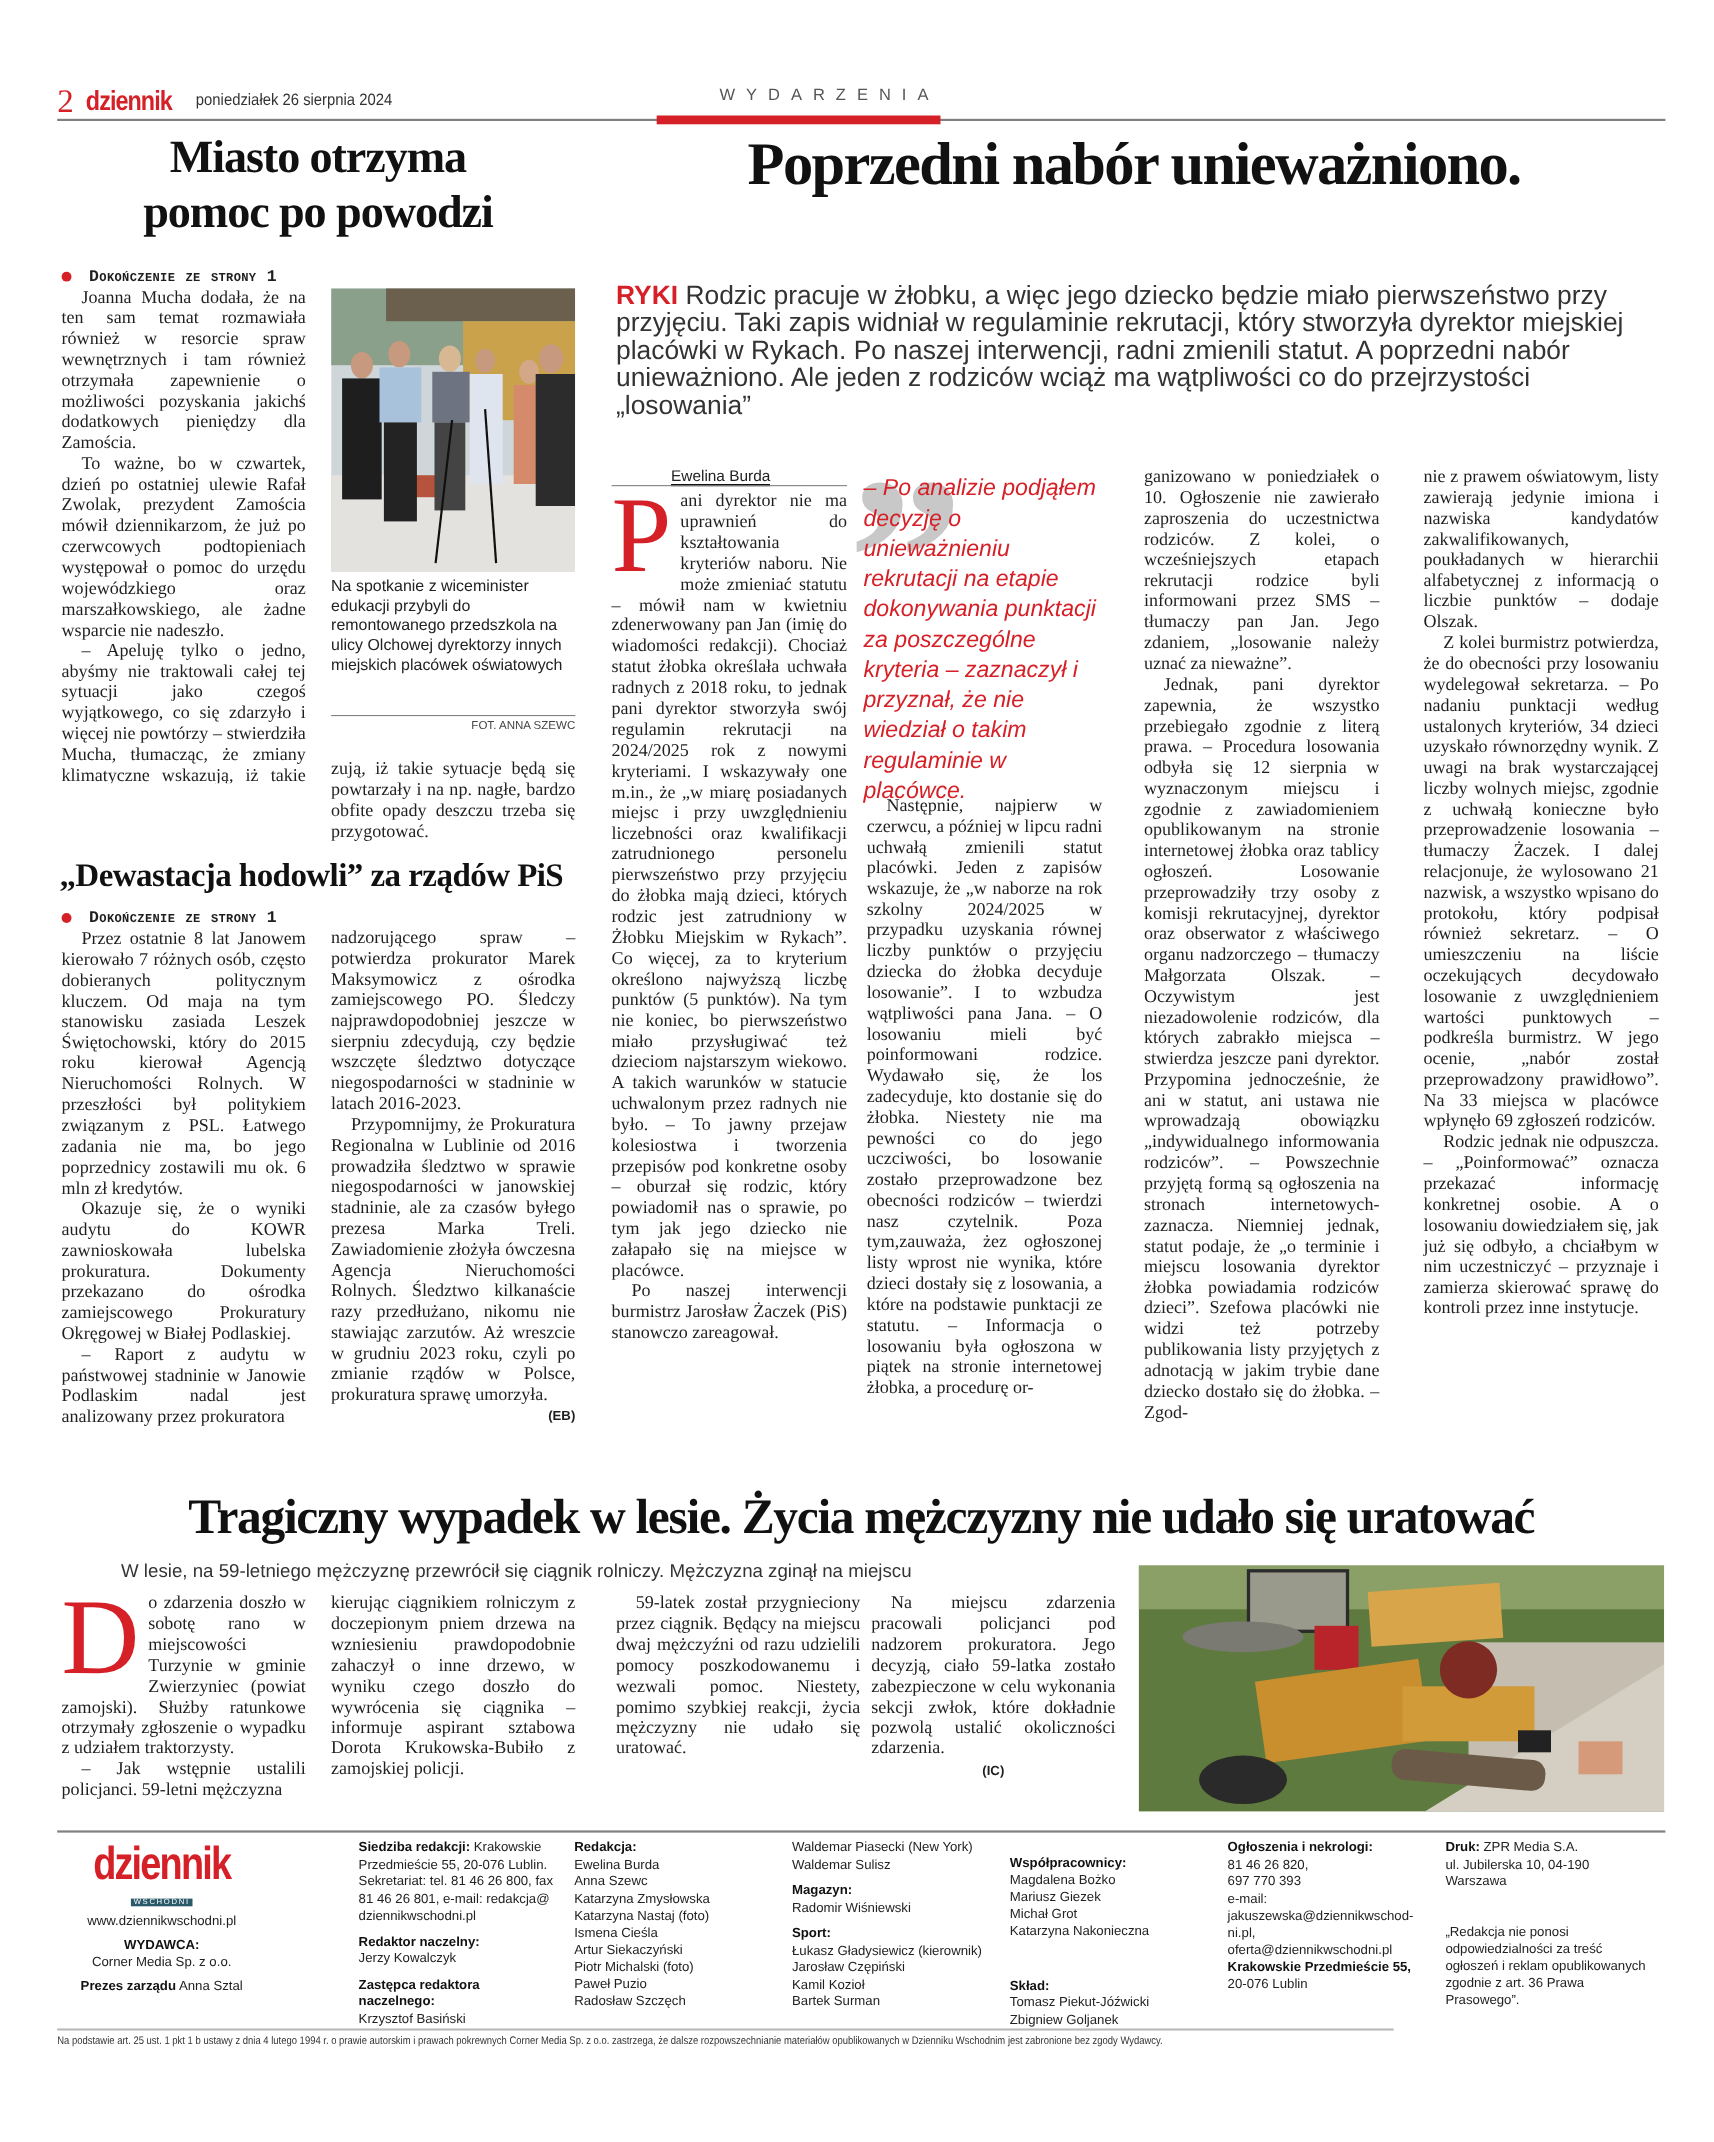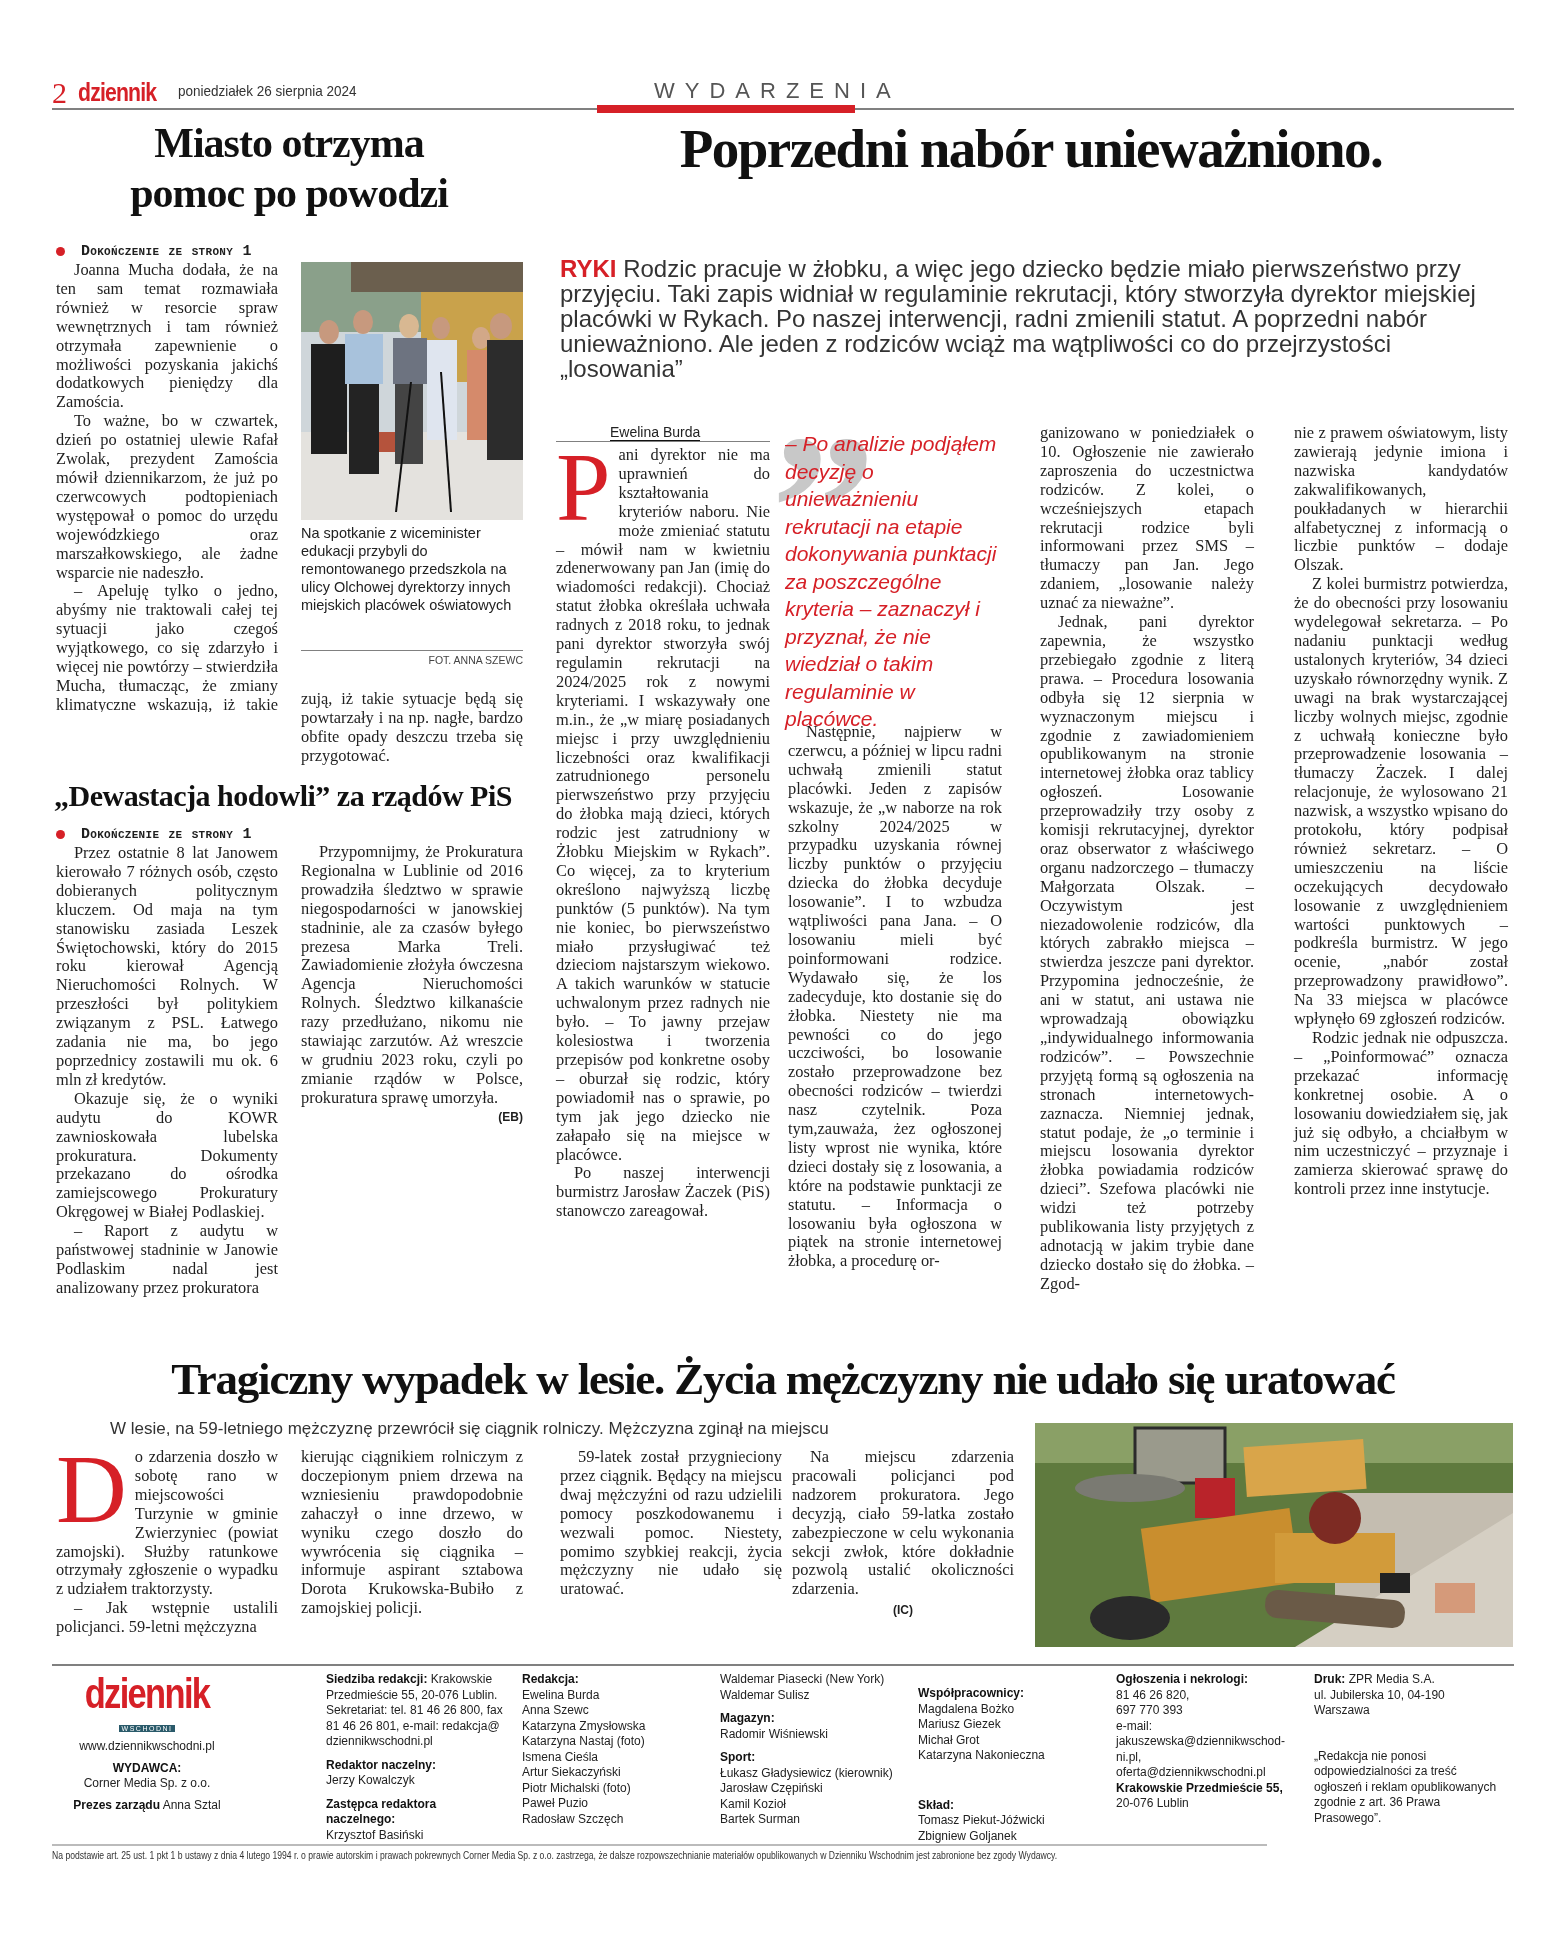--- a/index.html
+++ b/index.html
@@ -25,21 +25,21 @@
 </style>
 </head>
 <body>
 
 <div class="abs" style="left:52px; top:82px; width:1460px; height:30px;">
   <span class="abs serif red" style="left:0; top:-6px; font-size:30px;">2</span>
   <span class="abs sans red" style="left:26px; top:-4px; font-size:25px; font-weight:bold; letter-spacing:-1px; transform:scaleX(0.85); transform-origin:left;">
     <span>dziennik</span>
   </span>
   <span class="abs sans" style="left:126px; top:0; font-size:15px; color:#333; transform:scaleX(0.9); transform-origin:left;">poniedziałek 26 sierpnia 2024</span>
-  <span class="abs sans" style="left:602px; top:-4px; font-size:22px; letter-spacing:10px; color:#555; font-weight:300;">WYDARZENIA</span>
+  <span class="abs sans" style="left:602px; top:-4px; font-size:15px; letter-spacing:10px; color:#555; font-weight:300;">WYDARZENIA</span>
 </div>
 <div class="rule" style="left:52px; top:108px; width:1462px;"></div>
 <div class="abs" style="left:597px; top:105px; width:258px; height:8px; background:#d62027;"></div>
 
 <div class="abs headline" style="left:52px; top:118px; width:474px; text-align:center; font-size:42px; line-height:50px;">
   <div>Miasto otrzyma</div>
   <div>pomoc po powodzi</div>
 </div>
 
 <div class="abs" style="left:56px; top:243px; width:222px;">
@@ -95,20 +95,21 @@
       <span class="sc">Dokończenie ze strony 1</span>
     </div>
   <div class="body-text">
     <p>Przez ostatnie 8 lat Janowem kierowało 7 różnych osób, często dobieranych politycznym kluczem. Od maja na tym stanowisku zasiada Leszek Świętochowski, który do 2015 roku kierował Agencją Nieruchomości Rolnych. W przeszłości był politykiem związanym z PSL. Łatwego zadania nie ma, bo jego poprzednicy zostawili mu ok. 6 mln zł kredytów.</p>
     <p>Okazuje się, że o wyniki audytu do KOWR zawnioskowała lubelska prokuratura. Dokumenty przekazano do ośrodka zamiejscowego Prokuratury Okręgowej w Białej Podlaskiej.</p>
     <p>– Raport z audytu w państwowej stadninie w Janowie Podlaskim nadal jest analizowany przez prokuratora</p>
   </div>
 </div>
 <div class="abs" style="left:301px; top:843px; width:222px;">
   <div class="body-text">
+    <p class="noindent">nadzorującego spraw – potwierdza prokurator Marek Maksymowicz z ośrodka zamiejscowego PO. Śledczy najprawdopodobniej jeszcze w sierpniu zdecydują, czy będzie wszczęte śledztwo dotyczące niegospodarności w stadninie w latach 2016-2023.</p>
     <p>Przypomnijmy, że Prokuratura Regionalna w Lublinie od 2016 prowadziła śledztwo w sprawie niegospodarności w janowskiej stadninie, ale za czasów byłego prezesa Marka Treli. Zawiadomienie złożyła ówczesna Agencja Nieruchomości Rolnych. Śledztwo kilkanaście razy przedłużano, nikomu nie stawiając zarzutów. Aż wreszcie w grudniu 2023 roku, czyli po zmianie rządów w Polsce, prokuratura sprawę umorzyła.</p>
   </div>
   <div class="sans" style="text-align:right; font-size:12px; font-weight:bold; margin-top:2px;">(EB)</div>
 </div>
 
 <div class="abs headline" style="left:548px; top:118px; width:966px; text-align:center; font-size:55px; line-height:62px; letter-spacing:-1.5px;">
   <div>Poprzedni nabór unieważniono.</div>
 </div>
 
 <div class="abs sans" style="left:560px; top:256px; width:950px; text-align:left; font-size:24px; line-height:25px; color:#333; font-weight:300;">

